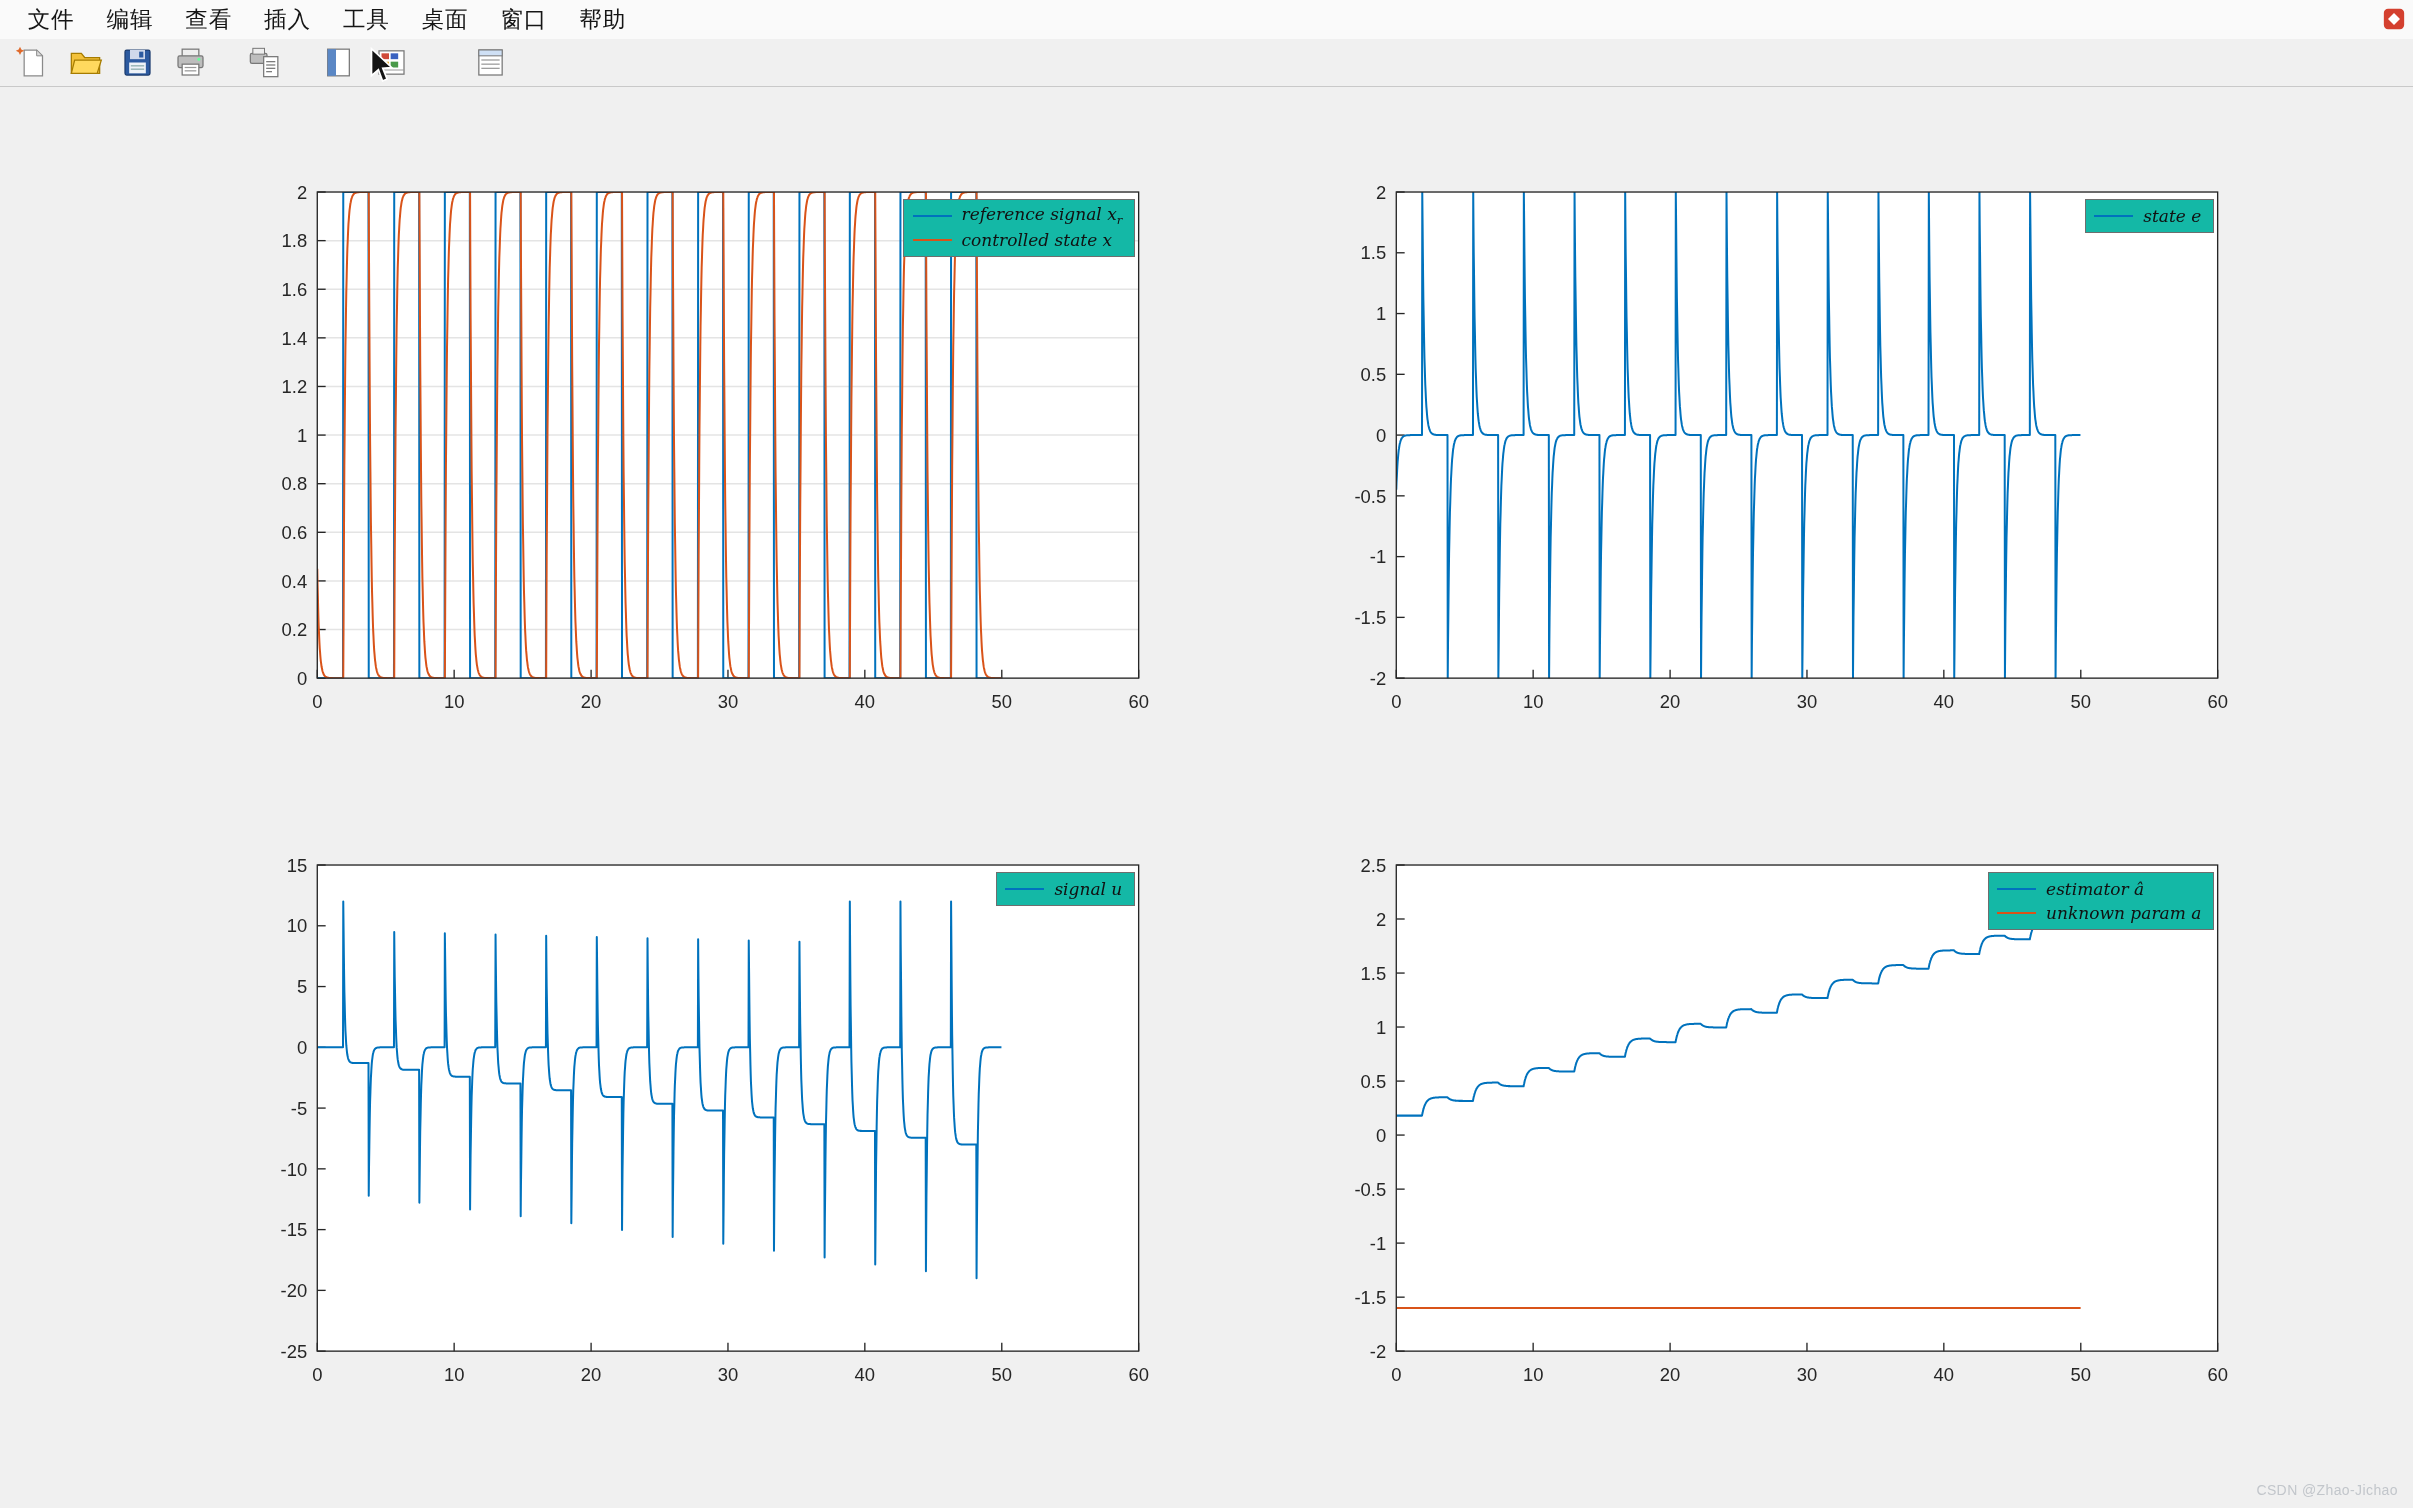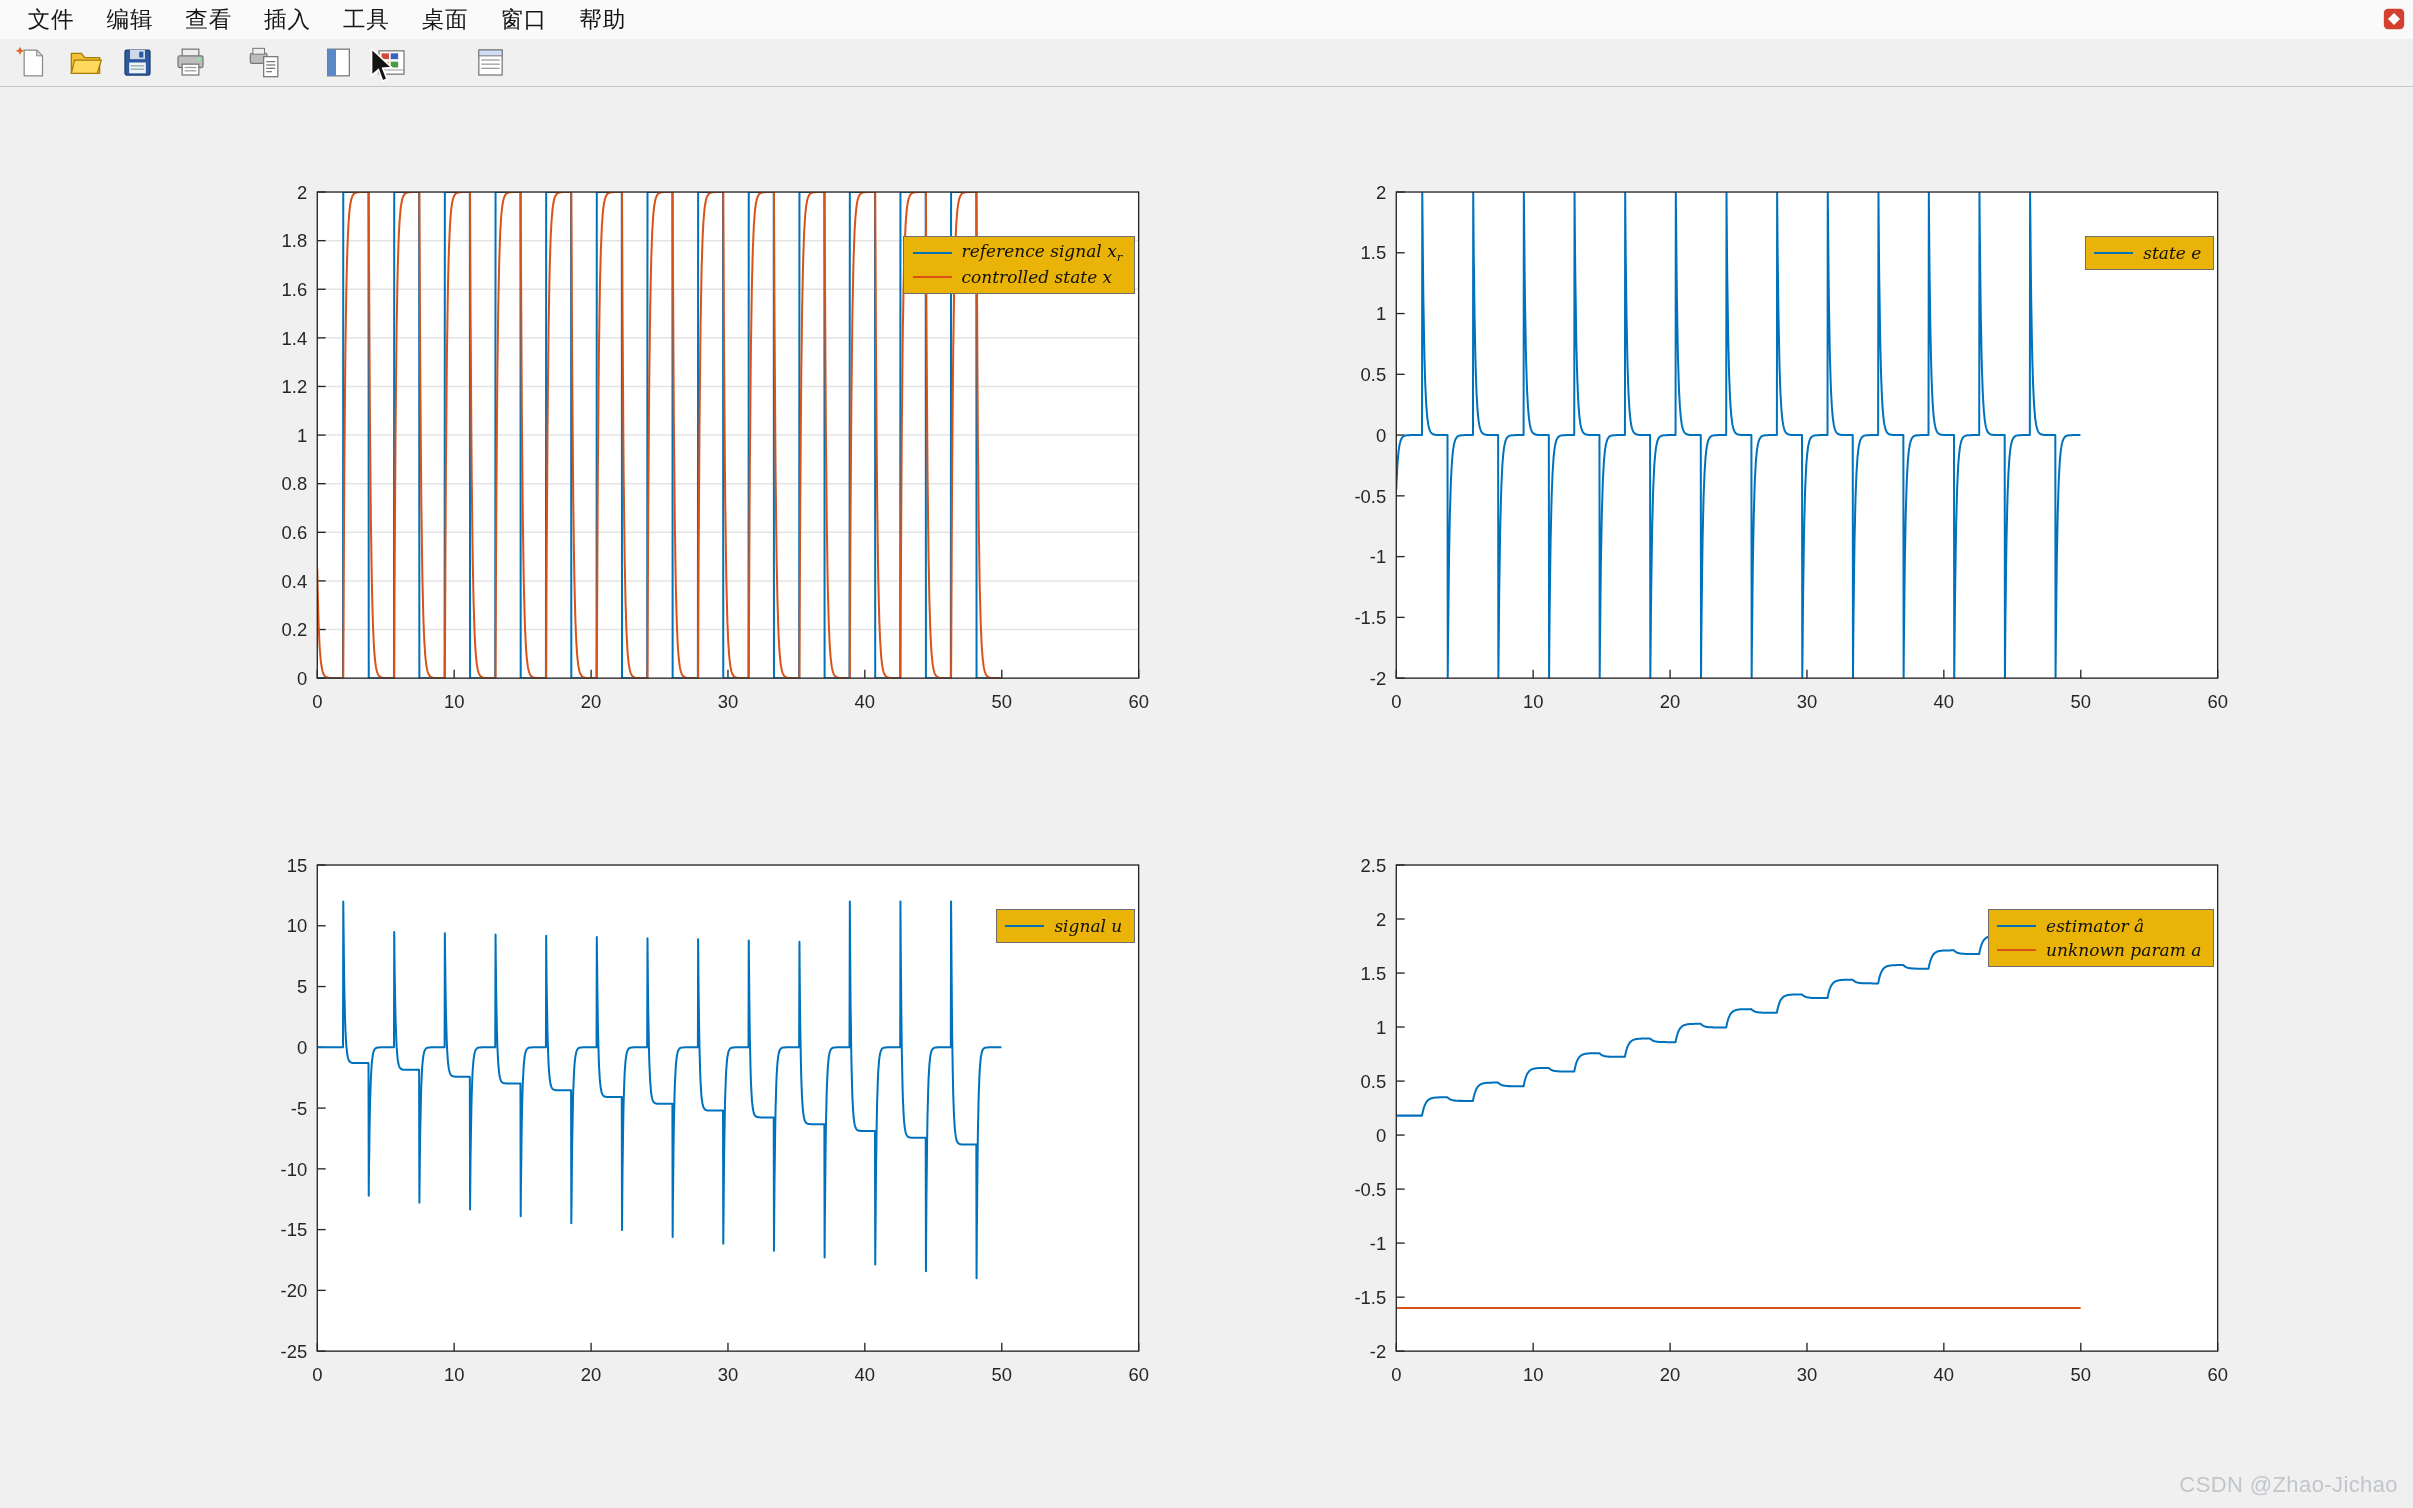--- a/index.html
+++ b/index.html
@@ -35,34 +35,34 @@
   .canvas{position:absolute;top:87px;left:0;right:0;bottom:0;background:#f0f0f0;}
   .plot{position:absolute;width:989px;height:629px;}
   .plot svg{position:absolute;left:0;top:0;width:989px;height:629px;}
   #plot-0{left:210px;top:78px;}
   #plot-1{left:1289px;top:78px;}
   #plot-2{left:210px;top:751px;}
   #plot-3{left:1289px;top:751px;}
   svg text.tick{font-family:"Liberation Sans",sans-serif;font-size:22px;fill:#262626;}
   
   .legend{
-    position:absolute;right:64px;top:34px;background:#eab308;
+    position:absolute;right:64px;top:34px;background:#14b8a6;
     border:1.3px solid #6e6e6e;padding:4.2px 11.7px 4.2px 8.4px;
-    display:flex;flex-direction:column;gap:0;z-index:5;margin-top:37px;
+    display:flex;flex-direction:column;gap:0;z-index:5;
   }
   .lrow{display:flex;align-items:center;gap:10px;height:24px;}
   .lsample{width:39px;height:0;border-top:2.5px solid #0072BD;flex:0 0 auto;}
   .ltext{
     font-family:"DejaVu Serif",serif;font-style:italic;font-size:17px;
     color:#111;white-space:nowrap;line-height:1;
   }
   .ltext sub{font-size:11.7px;}
   
   .watermark{
-    position:absolute;right:15px;bottom:10px;font-size:22px;color:#c2c6cb;
+    position:absolute;right:15px;bottom:10px;font-size:14px;color:#c2c6cb;
     letter-spacing:0.4px;
   }
   .mouse-cursor{position:absolute;left:369px;top:47px;z-index:50;}
 </style>
 </head>
 <body>
 
 <div class="menubar">
   <span class="menu-item">文件</span>
   <span class="menu-item">编辑</span>

